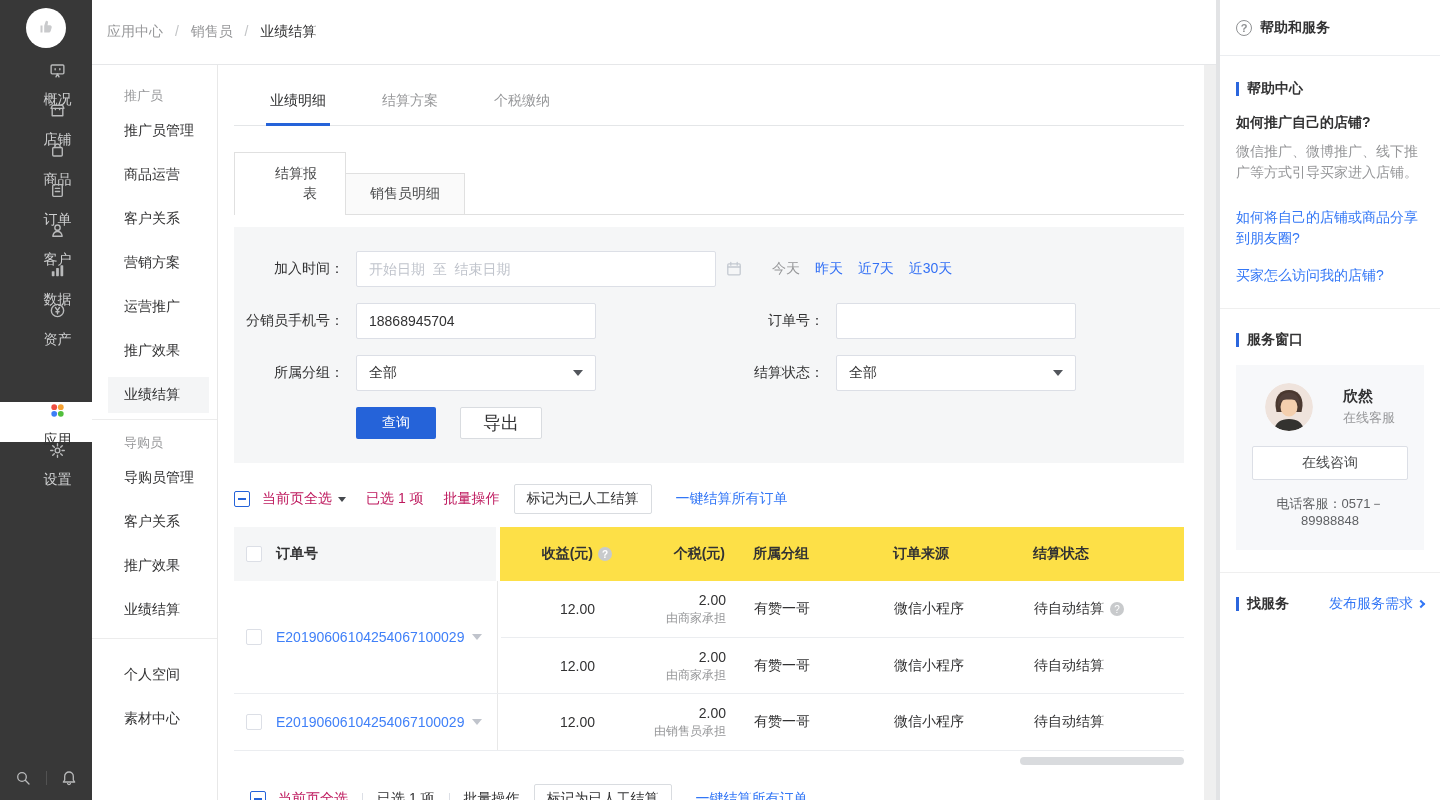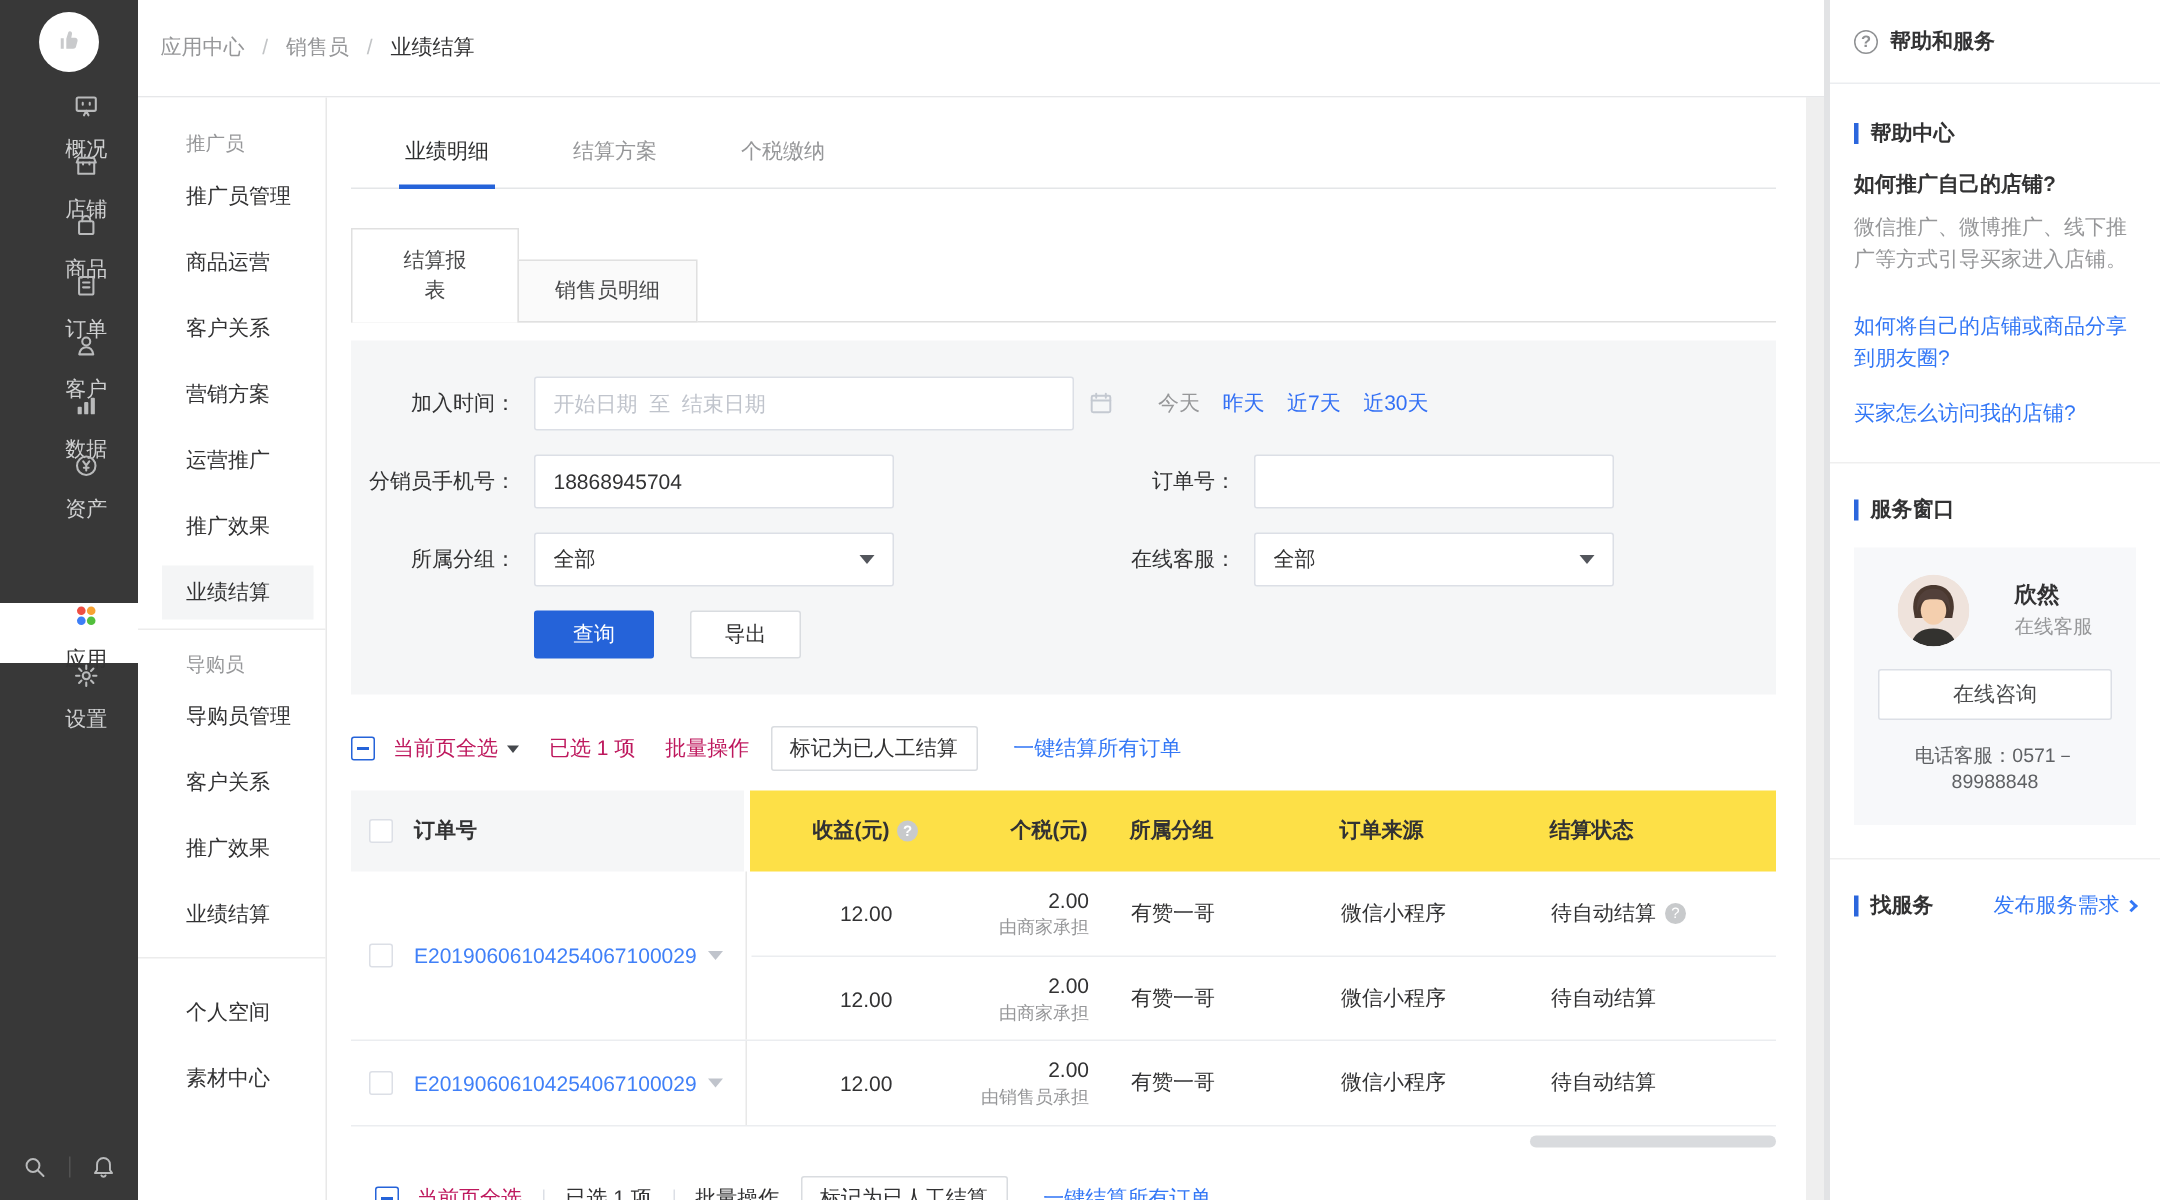--- a/index.html
+++ b/index.html
@@ -43,21 +43,21 @@
 
   
   .main { flex:1 1 auto; min-width:0; padding:0 20px 0 16px; }
   .tabs { display:flex; gap:56px; padding:27px 0 0 36px; border-bottom:1px solid #e4e6e8; }
   .tab { color:#969799; padding-bottom:15px; cursor:pointer; position:relative; }
   .tab.active { color:#2e2f30; font-weight:500; }
   .tab.active::after { content:""; position:absolute; left:-4px; right:-4px; bottom:-1px; height:3px; background:#2563d9; }
 
   .subtabs { margin-top:26px; display:flex; align-items:flex-end; border-bottom:1px solid #e0e0e0; }
   .subtab { border:1px solid #e0e0e0; background:#fafafa; color:#4a4b4c; padding:11px 24px;
-            margin-bottom:-1px; cursor:pointer; margin-right:-1px; text-align:center; }
+            margin-bottom:-1px; cursor:pointer; margin-right:-1px; text-align:right; }
   .subtab.active { background:#fff; border-bottom:none; width:112px; padding:10px 28px 12px; line-height:20px; }
 
   
   .filter { margin-top:12px; background:#f5f6f7; padding:8px 0 24px; }
   .frow { display:flex; align-items:center; margin-top:16px; }
   .flabel { width:110px; text-align:right; margin-right:12px; flex:0 0 110px; color:#323233; }
   .flabel2 { width:98px; text-align:right; margin-right:12px; color:#323233; }
   .inp { height:36px; border:1px solid #dcdfe6; background:#fff; border-radius:2px;
          padding:0 12px; font-size:14px; color:#323233; font-family:inherit; outline:none; }
   .inp::placeholder { color:#c0c4cc; }
@@ -69,21 +69,21 @@
   .quick { margin-left:20px; display:flex; gap:15px; }
   .quick a { text-decoration:none; color:#3370f5; cursor:pointer; }
   .quick a.dis { color:#969799; }
   .sel { width:240px; height:36px; border:1px solid #dcdfe6; background:#fff; border-radius:2px;
          display:flex; align-items:center; padding:0 12px; justify-content:space-between; cursor:pointer; }
   .caret-dark { width:0; height:0; border-left:5px solid transparent; border-right:5px solid transparent;
                 border-top:6px solid #53565c; }
   .btn-primary { width:80px; height:32px; background:#2563d9; color:#fff; border:none; border-radius:2px;
                  font-size:14px; font-weight:500; cursor:pointer; font-family:inherit; }
   .btn-plain { height:32px; padding:0 22px; background:#fff; border:1px solid #d9dce0; border-radius:2px;
-               font-size:14px; color:#323233; cursor:pointer; font-family:inherit; margin-left:24px; }
+               font-size:18px; color:#323233; cursor:pointer; font-family:inherit; margin-left:24px; }
 
   
   .batch { margin-top:20px; display:flex; align-items:center; height:32px; }
   .batch.bottom { margin-top:16px; margin-left:16px; }
   .cb { width:16px; height:16px; border:1px solid #dcdfe6; border-radius:2px; background:#fff;
         flex:0 0 16px; cursor:pointer; position:relative; }
   .cb.ind { border-color:#2563d9; }
   .cb.ind::after { content:""; position:absolute; left:3px; right:3px; top:6px; height:2px; background:#2563d9; }
   .batch .txt { margin-left:12px; color:#be185d; }
   .batch .caret-sm { width:0; height:0; border-left:4px solid transparent; border-right:4px solid transparent;
@@ -341,21 +341,21 @@
           <span class="flabel2">订单号：</span>
           <input class="inp w240" type="text" style="">
         </div>
         <div class="frow">
           <span class="flabel">所属分组：</span>
           <div class="sel">
             <span>全部</span>
             <span class="caret-dark"></span>
           </div>
           <span class="gap-to-2nd"></span>
-          <span class="flabel2">在线客服：</span>
+          <span class="flabel2">结算状态：</span>
           <div class="sel">
             <span>全部</span>
             <span class="caret-dark"></span>
           </div>
         </div>
         <div class="frow" style="padding-left:122px;">
           <button class="btn-primary">查询</button>
           <button class="btn-plain">导出</button>
         </div>
       </section>

